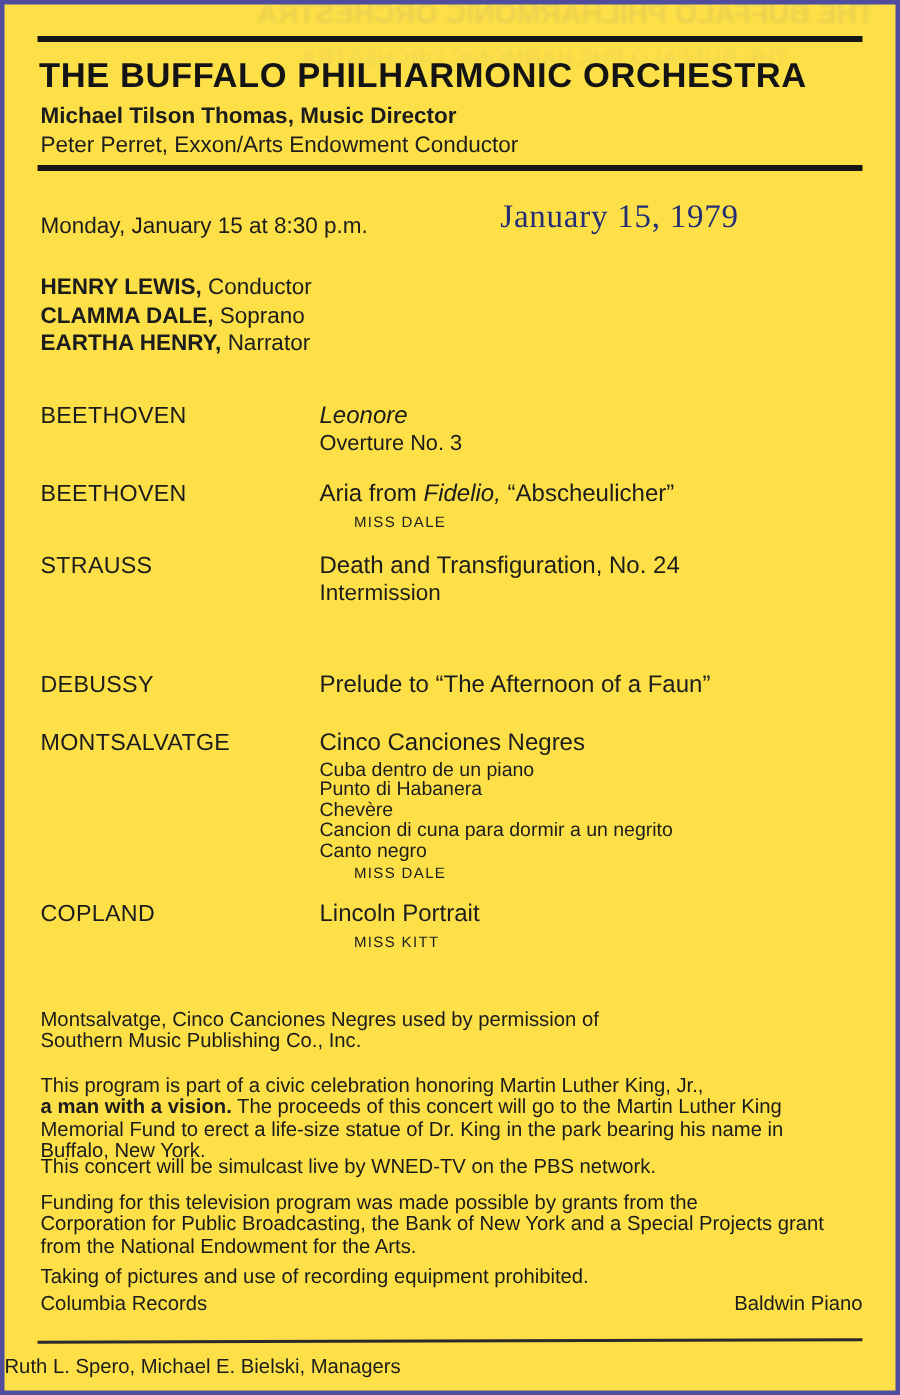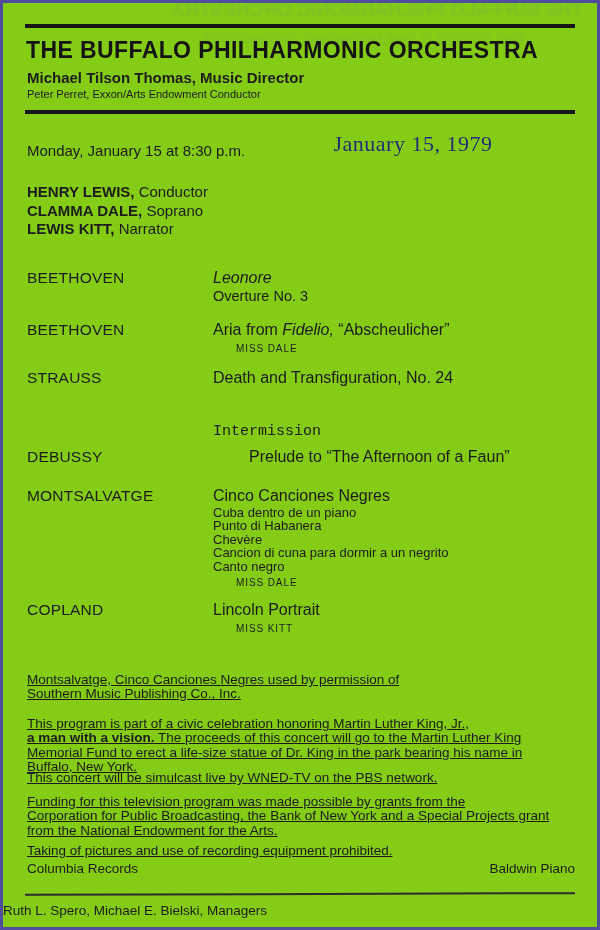--- a/index.html
+++ b/index.html
@@ -1,21 +1,21 @@
 <!DOCTYPE html>
 <html><head>
 <meta charset="utf-8">
 <style>
   html,body{margin:0;padding:0;background:#e8e8ea;}
   .page{
     position:relative;
     width:600px;height:930px;
     box-sizing:border-box;
     margin:0 auto;
-    background:#84cc16;
+    background:#fde047;
     border:3px solid #514d9e;
     overflow:hidden;
     font-family:"Liberation Sans","DejaVu Sans",sans-serif;
     color:#1c1c1c;
   }
   .ghost{
     position:absolute;
     font-weight:bold;
     color:#5a55a0;
     transform:scaleX(-1);
@@ -28,43 +28,43 @@
   .rule{position:absolute;left:22px;right:22px;height:4px;background:#161616;}
   .rule-top{top:21px;}
   .rule-mid{top:107px;}
   .rule-bottom{top:890px;height:2px;background:#2b2b2b;transform:rotate(-0.18deg);}
   .title{
     position:absolute;left:23px;top:34px;margin:0;
     font-size:23px;font-weight:bold;letter-spacing:0.4px;color:#141414;
     white-space:nowrap;
   }
   .director{position:absolute;left:24px;top:66px;font-size:15px;font-weight:bold;}
-  .conductor-line{position:absolute;left:24px;top:85px;font-size:11px;}
+  .conductor-line{position:absolute;left:24px;top:85px;font-size:15px;}
   .datetime{position:absolute;left:24px;top:139px;font-size:15px;}
   .date-stamp{
     position:absolute;left:295px;top:128px;width:230px;text-align:center;
     font-family:"Liberation Serif","DejaVu Serif",serif;
     font-size:22px;color:#232e75;letter-spacing:0.5px;
   }
   .performers{position:absolute;left:24px;top:180px;}
   .performer{font-size:15px;line-height:18.5px;}
   .pname{font-weight:bold;}
   .prow{position:absolute;left:0;right:0;}
-  .r0{top:265px;} .r1{top:317px;} .r2{top:365px;} .r3{top:420px;font-family:Liberation Mono, monospace;}
-  .r4{top:444px;padding-left:36px;} .r5{top:483px;} .r6{top:597px;}
+  .r0{top:265px;} .r1{top:317px;} .r2{top:365px;} .r3{top:384px;}
+  .r4{top:444px;} .r5{top:483px;} .r6{top:597px;}
   .composer{position:absolute;left:24px;top:1px;font-size:15.5px;letter-spacing:0.2px;}
   .work{margin-left:210px;margin-right:20px;}
   .wtitle{font-size:16px;line-height:19px;}
   .wsub{font-size:14.5px;line-height:18px;}
   .italic{font-style:italic;}
   .credit{font-size:10px;letter-spacing:0.9px;margin-left:23px;margin-top:4px;color:#1d1d1d;}
   .movements{margin-top:1px;}
   .movement{font-size:13px;line-height:13.4px;}
   .intermission{margin-left:210px;font-size:15px;}
-  .note{position:absolute;left:24px;right:28px;font-size:13.5px;line-height:14.4px;color:#1b1b1b;text-decoration:underline;}
+  .note{position:absolute;left:24px;right:28px;font-size:13.5px;line-height:14.4px;color:#1b1b1b;}
   .n1{top:670px;} .n2{top:714px;} .n3{top:768px;} .n4{top:792px;} .n5{top:841px;}
   .b{font-weight:bold;}
   .sponsors{position:absolute;left:24px;right:22px;top:858px;font-size:13.5px;display:flex;justify-content:space-between;}
   .managers{position:absolute;left:0;right:0;top:900px;text-align:left;font-size:13.5px;}
 </style>
 </head>
 <body>
 
 <div class="page">
 
@@ -78,21 +78,21 @@
   <div class="conductor-line">Peter Perret, Exxon/Arts Endowment Conductor</div>
 
   <div class="rule rule-mid"></div>
 
   <div class="datetime">Monday, January 15 at 8:30 p.m.</div>
   <div class="date-stamp">January 15, 1979</div>
 
   <div class="performers">
     <div class="performer"><span class="pname">HENRY LEWIS,</span> <span>Conductor</span></div>
     <div class="performer"><span class="pname">CLAMMA DALE,</span> <span>Soprano</span></div>
-    <div class="performer"><span class="pname">LEWIS KITT,</span> <span>Narrator</span></div>
+    <div class="performer"><span class="pname">EARTHA HENRY,</span> <span>Narrator</span></div>
   </div>
 
   <div class="prow r0">
     <span class="composer">BEETHOVEN</span>
     <div class="work">
       <div class="wtitle italic">Leonore</div>
       <div class="wsub">Overture No. 3</div>
     </div>
   </div>
 

